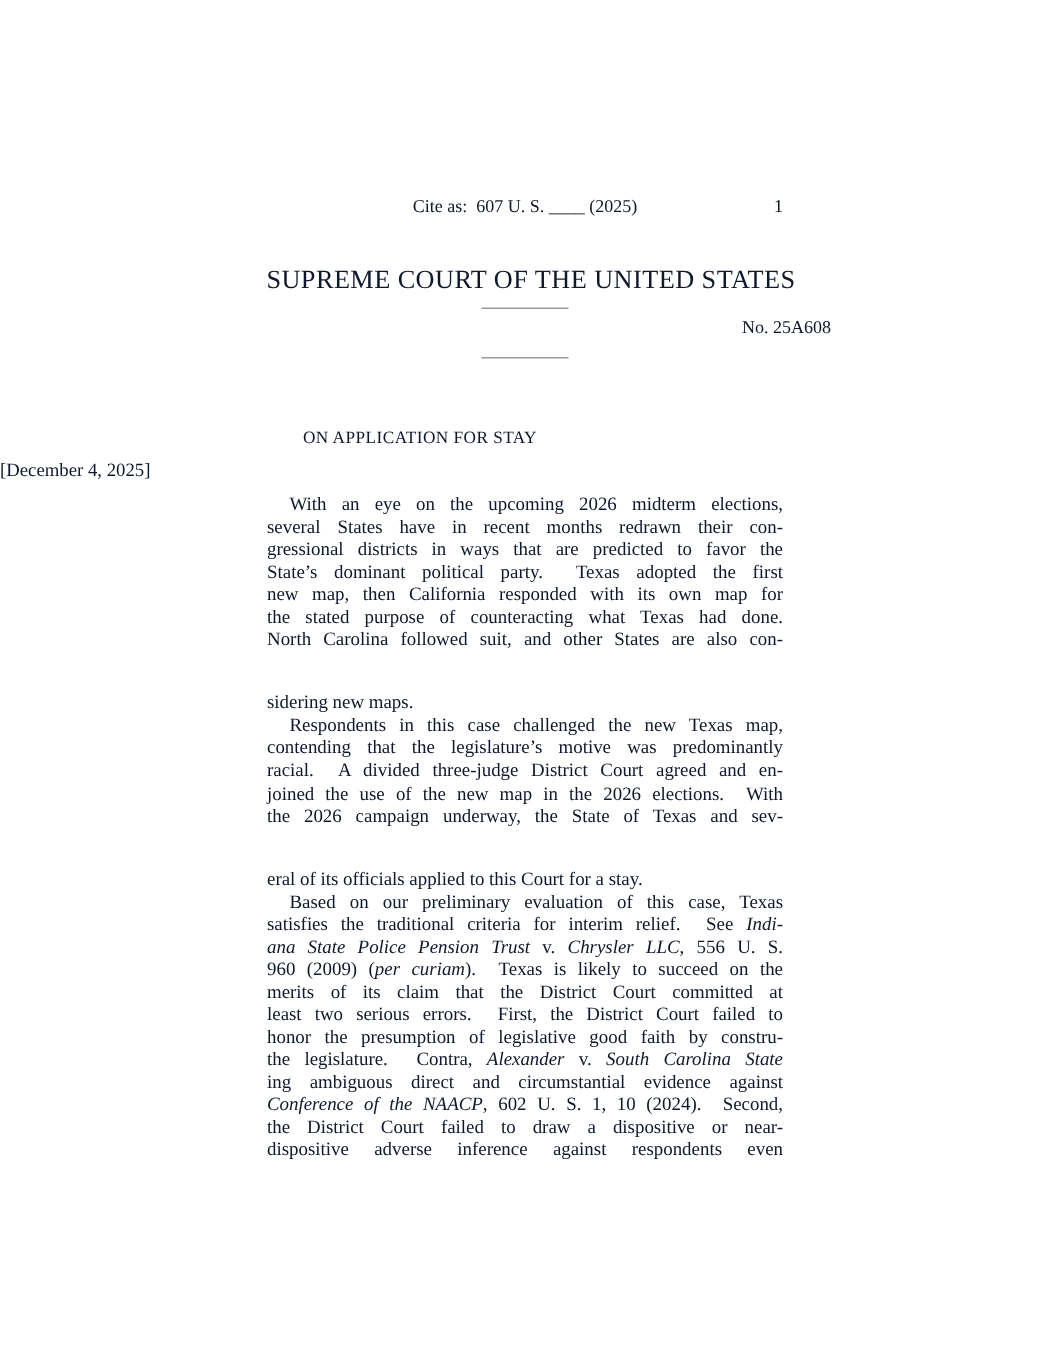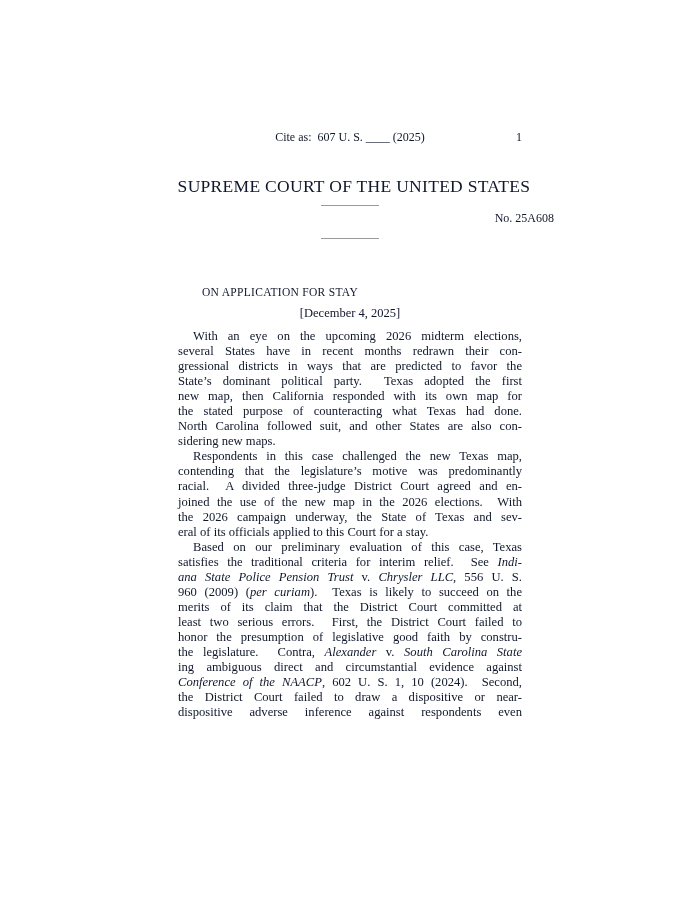--- a/index.html
+++ b/index.html
@@ -17,27 +17,27 @@
   }
   .rule { position:absolute; left:321px; width:58px; height:0; border-top:1px solid #9a9a9a; }
   .rule-1 { top:205px; }
   .rule-2 { top:238px; }
   .docket { position:absolute; top:211px; left:0; width:554px; text-align:right; font-size:12px; }
   .caption {
     position:absolute; top:245px; left:0; width:700px; text-align:center;
     font-size:13.5px; line-height:16.5px; letter-spacing:0.2px;
   }
   .application { position:absolute; top:286px; left:0; width:560px; text-align:center; font-size:11.5px; letter-spacing:0.3px; }
-  .date-line { position:absolute; top:306px; left:0; width:700px; text-align:center; font-size:12.5px; }
+  .date-line { position:absolute; top:306px; left:0; width:700px; text-align:left; font-size:12.5px; }
   .opinion-body {
     position:absolute; top:329px; left:178px; width:344px;
     font-size:12.6px; line-height:15.05px;
   }
   .line { text-align:justify; text-align-last:justify; }
-  .line.end { text-align-last:left; }
+  .line.end { text-align-last:left;margin-top:27px; }
   .line.first { text-indent:15px; }
   .it { font-style:italic; }
   .sc { font-size:0.78em; letter-spacing:0.3px; }
 </style>
 </head>
 <body>
 
 <div class="page">
 
   <div class="cite-row">

